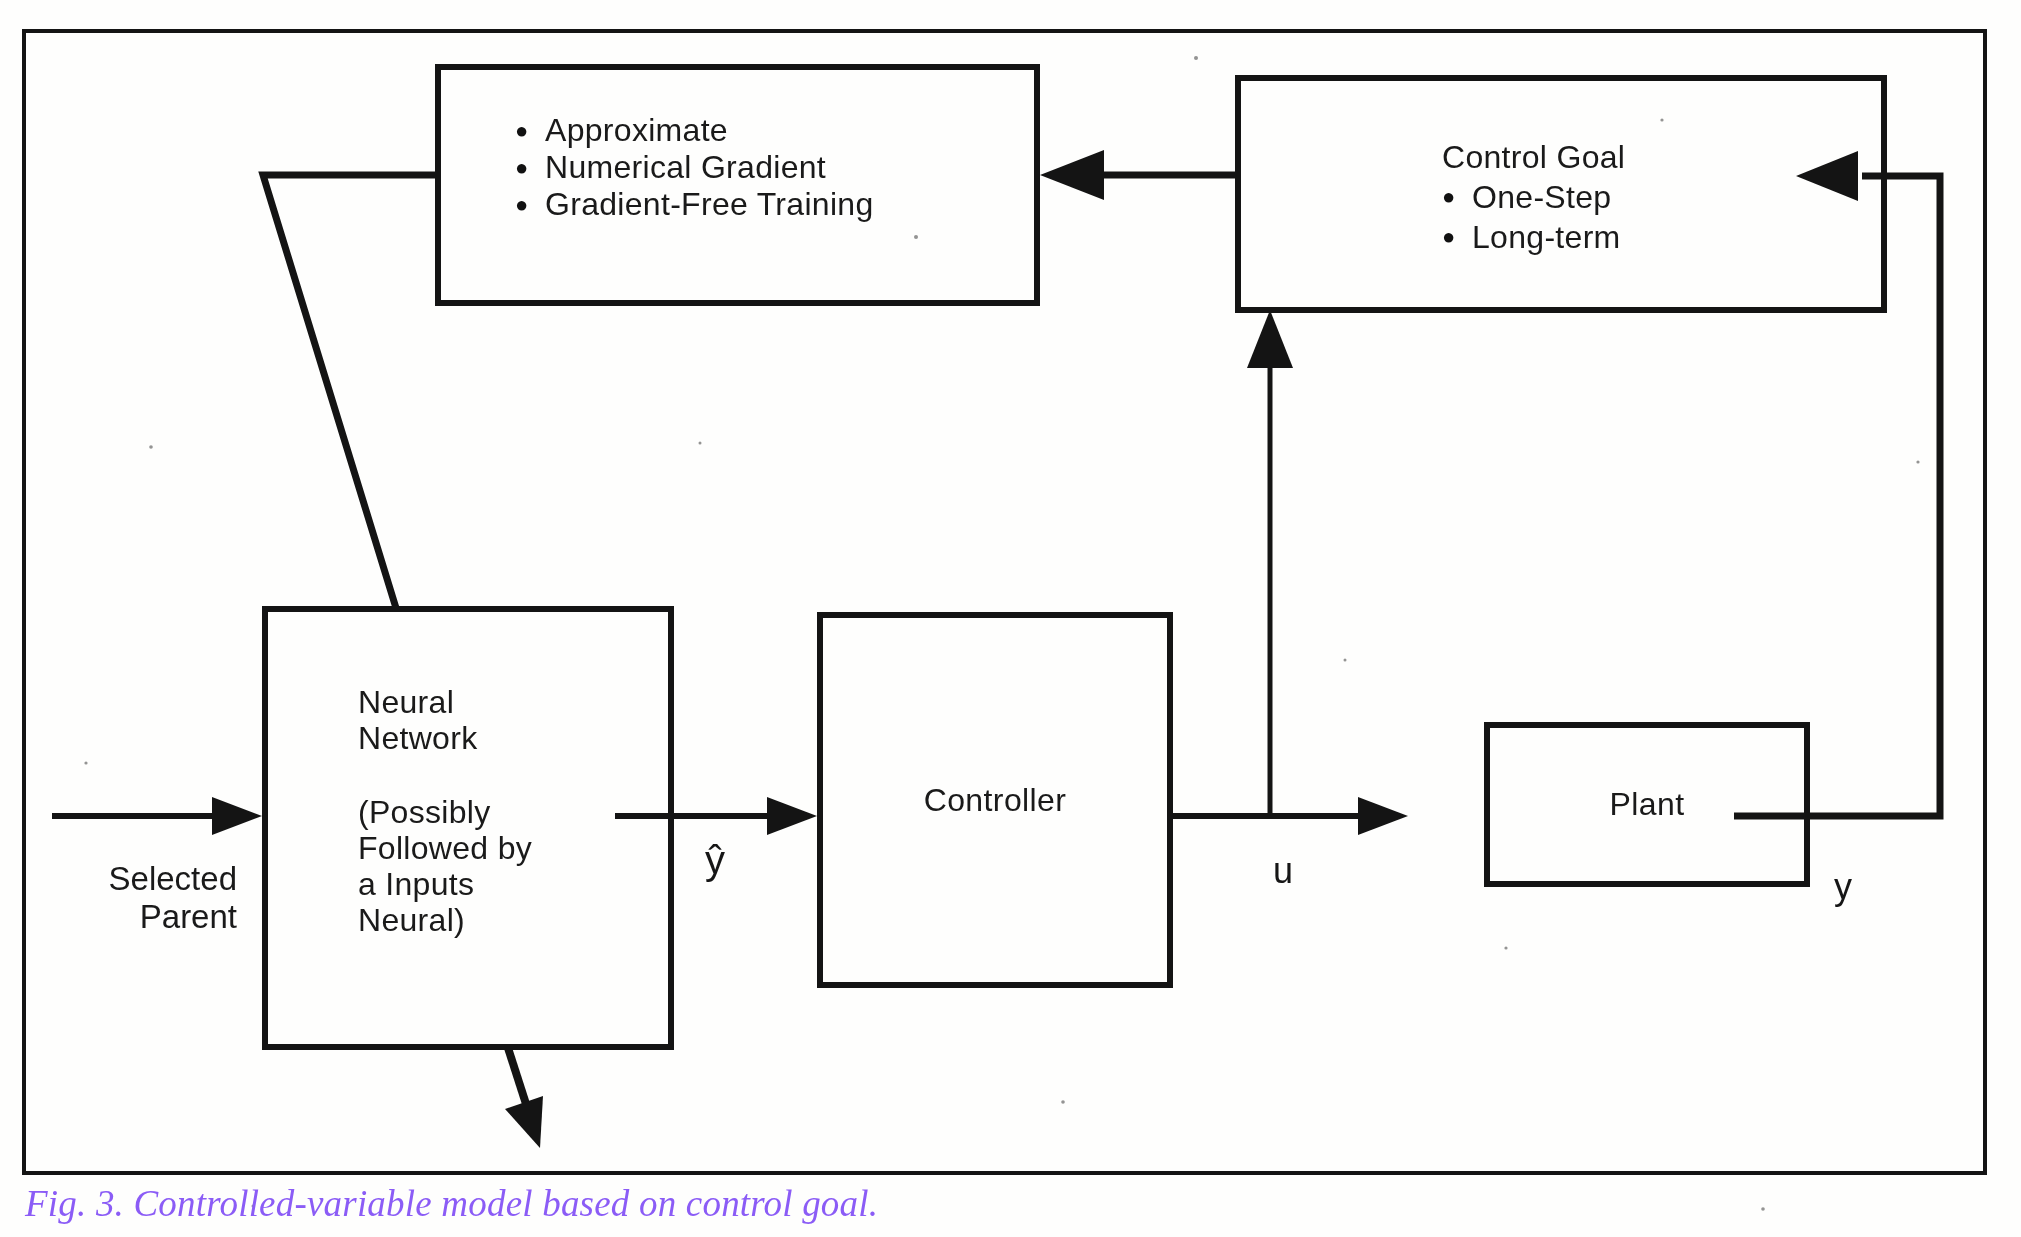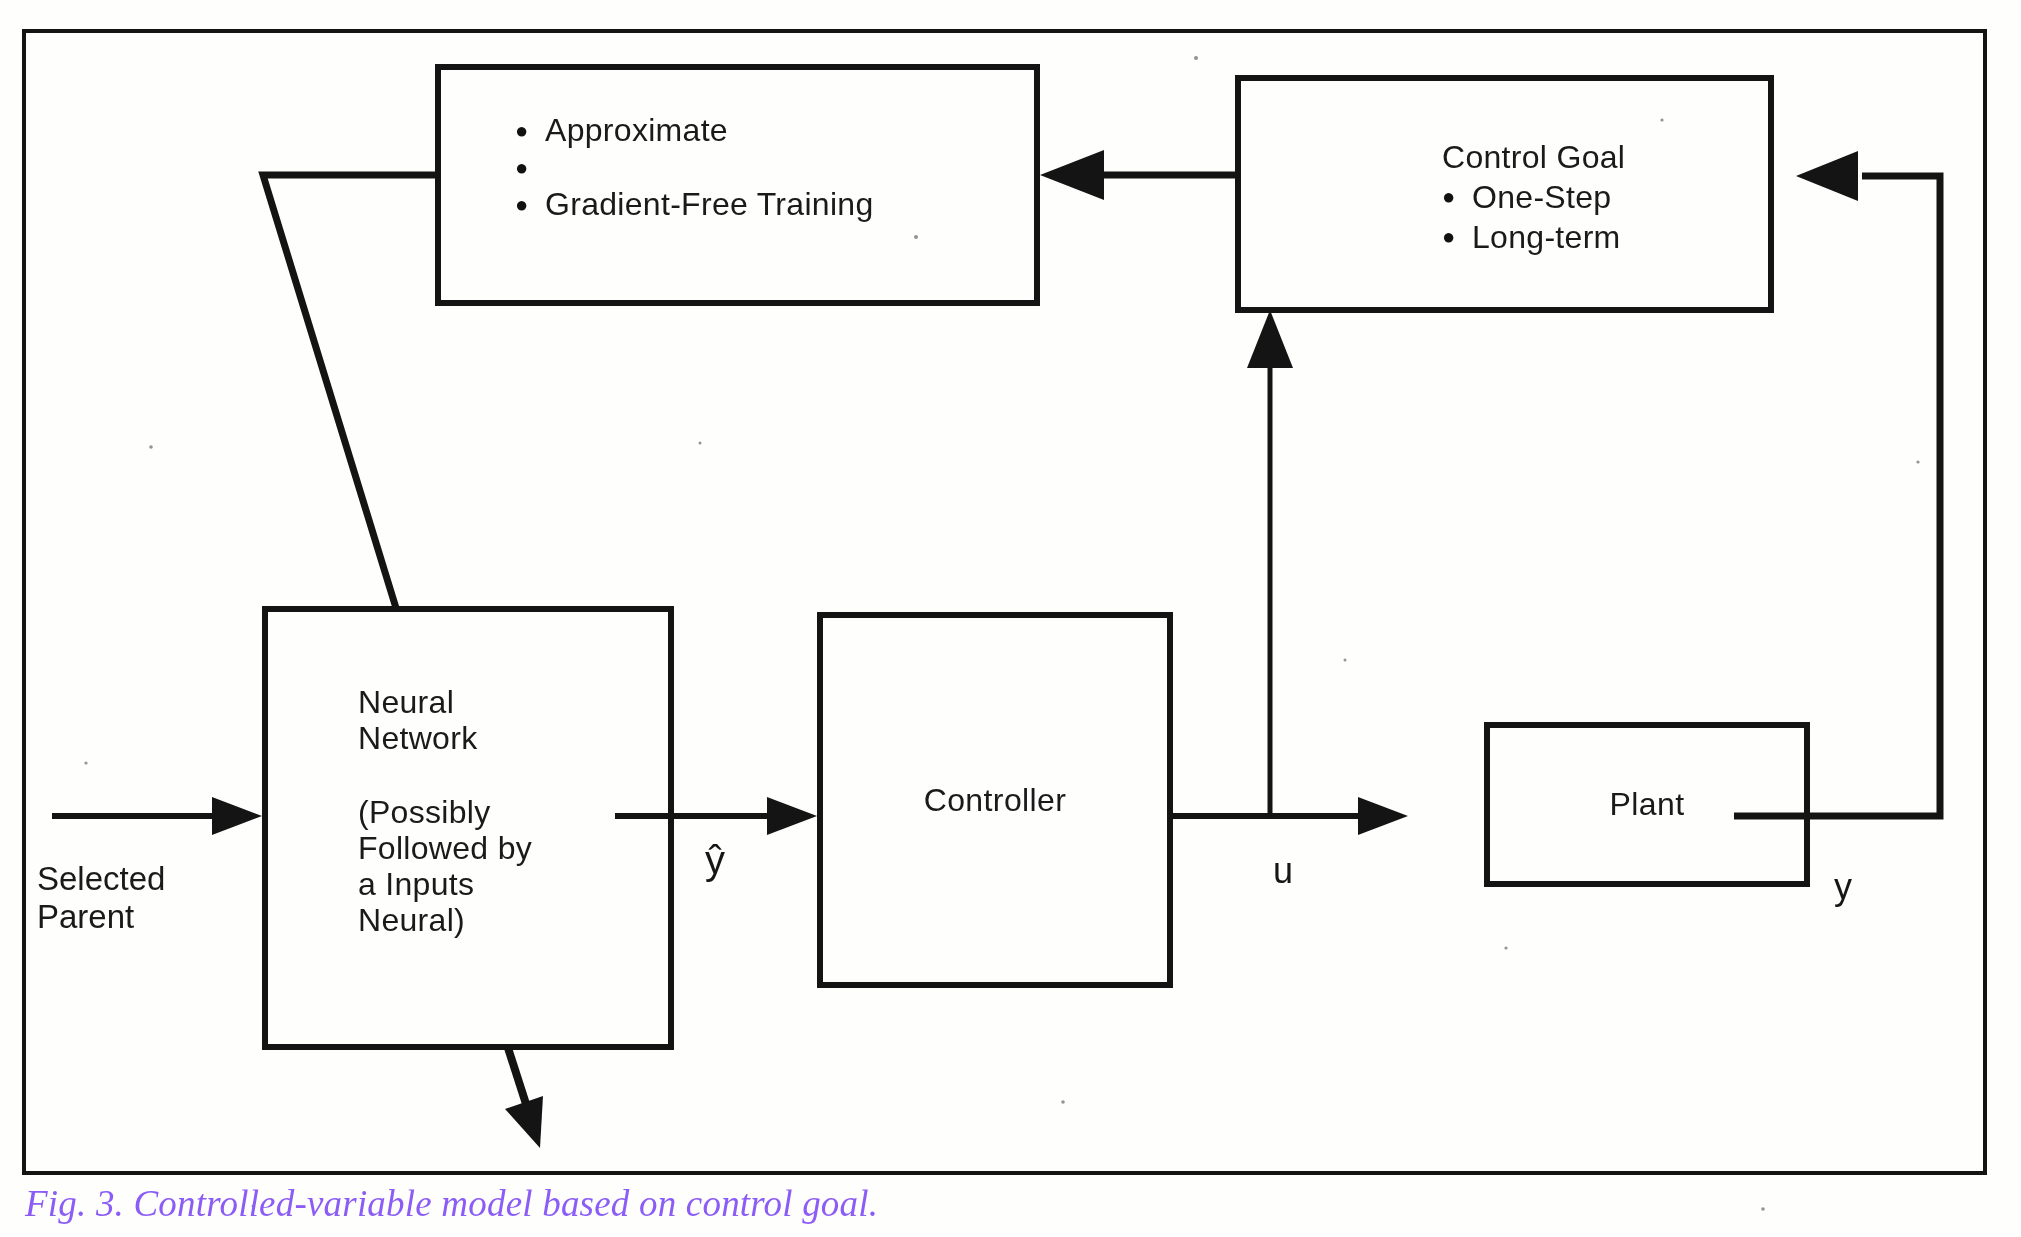--- a/index.html
+++ b/index.html
@@ -46,21 +46,21 @@
     left:25px;top:1182px;
     font-family:"Liberation Serif", serif;
     font-style:italic;
     font-size:37px;
     letter-spacing:0.2px;
     color:#8b5cf6;
     white-space:nowrap;
   }
   .selected-inputs{
     position:absolute;left:37px;top:860px;width:200px;
-    text-align:left;font-size:33px;line-height:38px;color:#1a1a1a;
+    text-align:right;font-size:33px;line-height:38px;color:#1a1a1a;
   }
   .nn-text{position:absolute;left:90px;top:72px;}
   .nn-gap{height:38px;}
   .cg-content{position:absolute;left:201px;top:56px;}
   .training-content{position:absolute;left:74px;top:42px;}
 </style>
 </head>
 <body>
 
 <div class="canvas">
@@ -125,29 +125,30 @@
   </svg>
 
   <div class="box" style="left:435px;top:64px;width:605px;height:242px;">
     <div class="training-content boxtext">
       <div class="bullet-row">
         <span class="dot">●</span>
         <span>Approximate</span>
       </div>
       <div class="bullet-row">
         <span class="dot">●</span>
+        <span>Numerical Gradient</span>
       </div>
       <div class="bullet-row">
         <span class="dot">●</span>
         <span>Gradient-Free Training</span>
       </div>
     </div>
   </div>
 
-  <div class="box" style="left:1235px;top:75px;width:539px;height:238px;">
+  <div class="box" style="left:1235px;top:75px;width:652px;height:238px;">
     <div class="cg-content boxtext">
       <div style="line-height:40px;">Control Goal</div>
       <div class="bullet-row" style="line-height:40px;">
         <span class="dot" style="line-height:40px;">●</span>
         <span>One-Step</span>
       </div>
       <div class="bullet-row" style="line-height:40px;">
         <span class="dot" style="line-height:40px;">●</span>
         <span>Long-term</span>
       </div>

